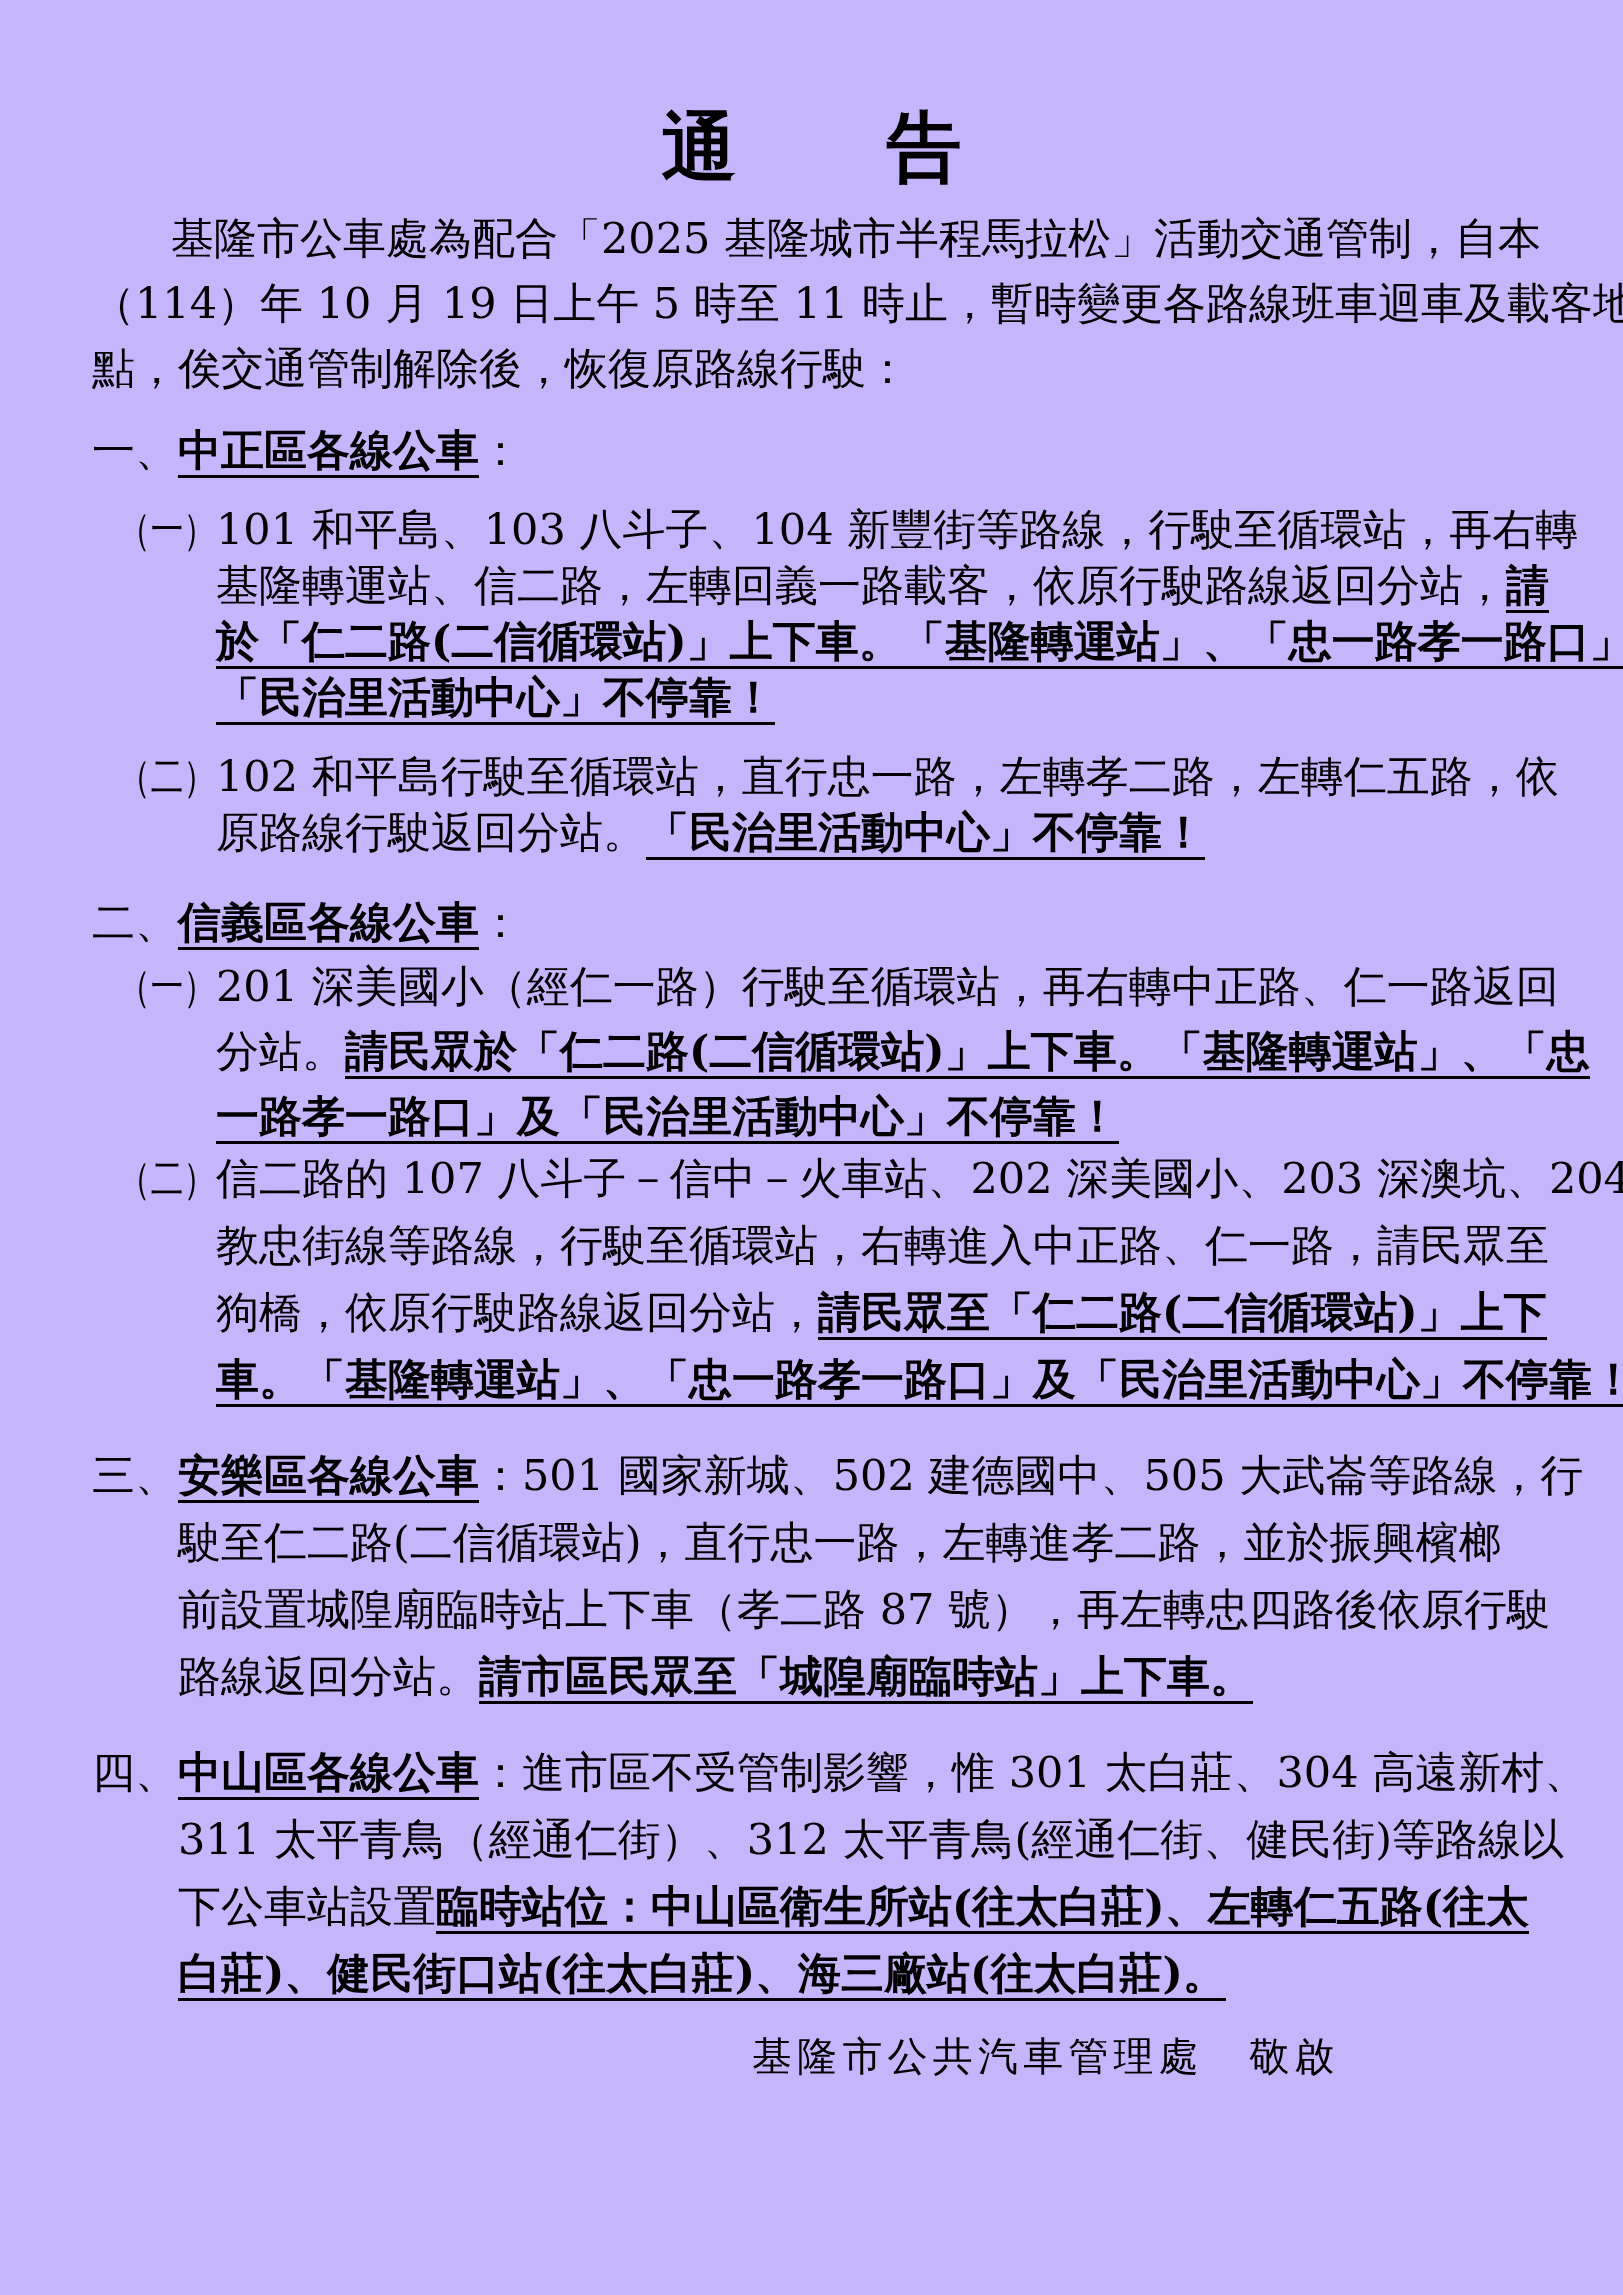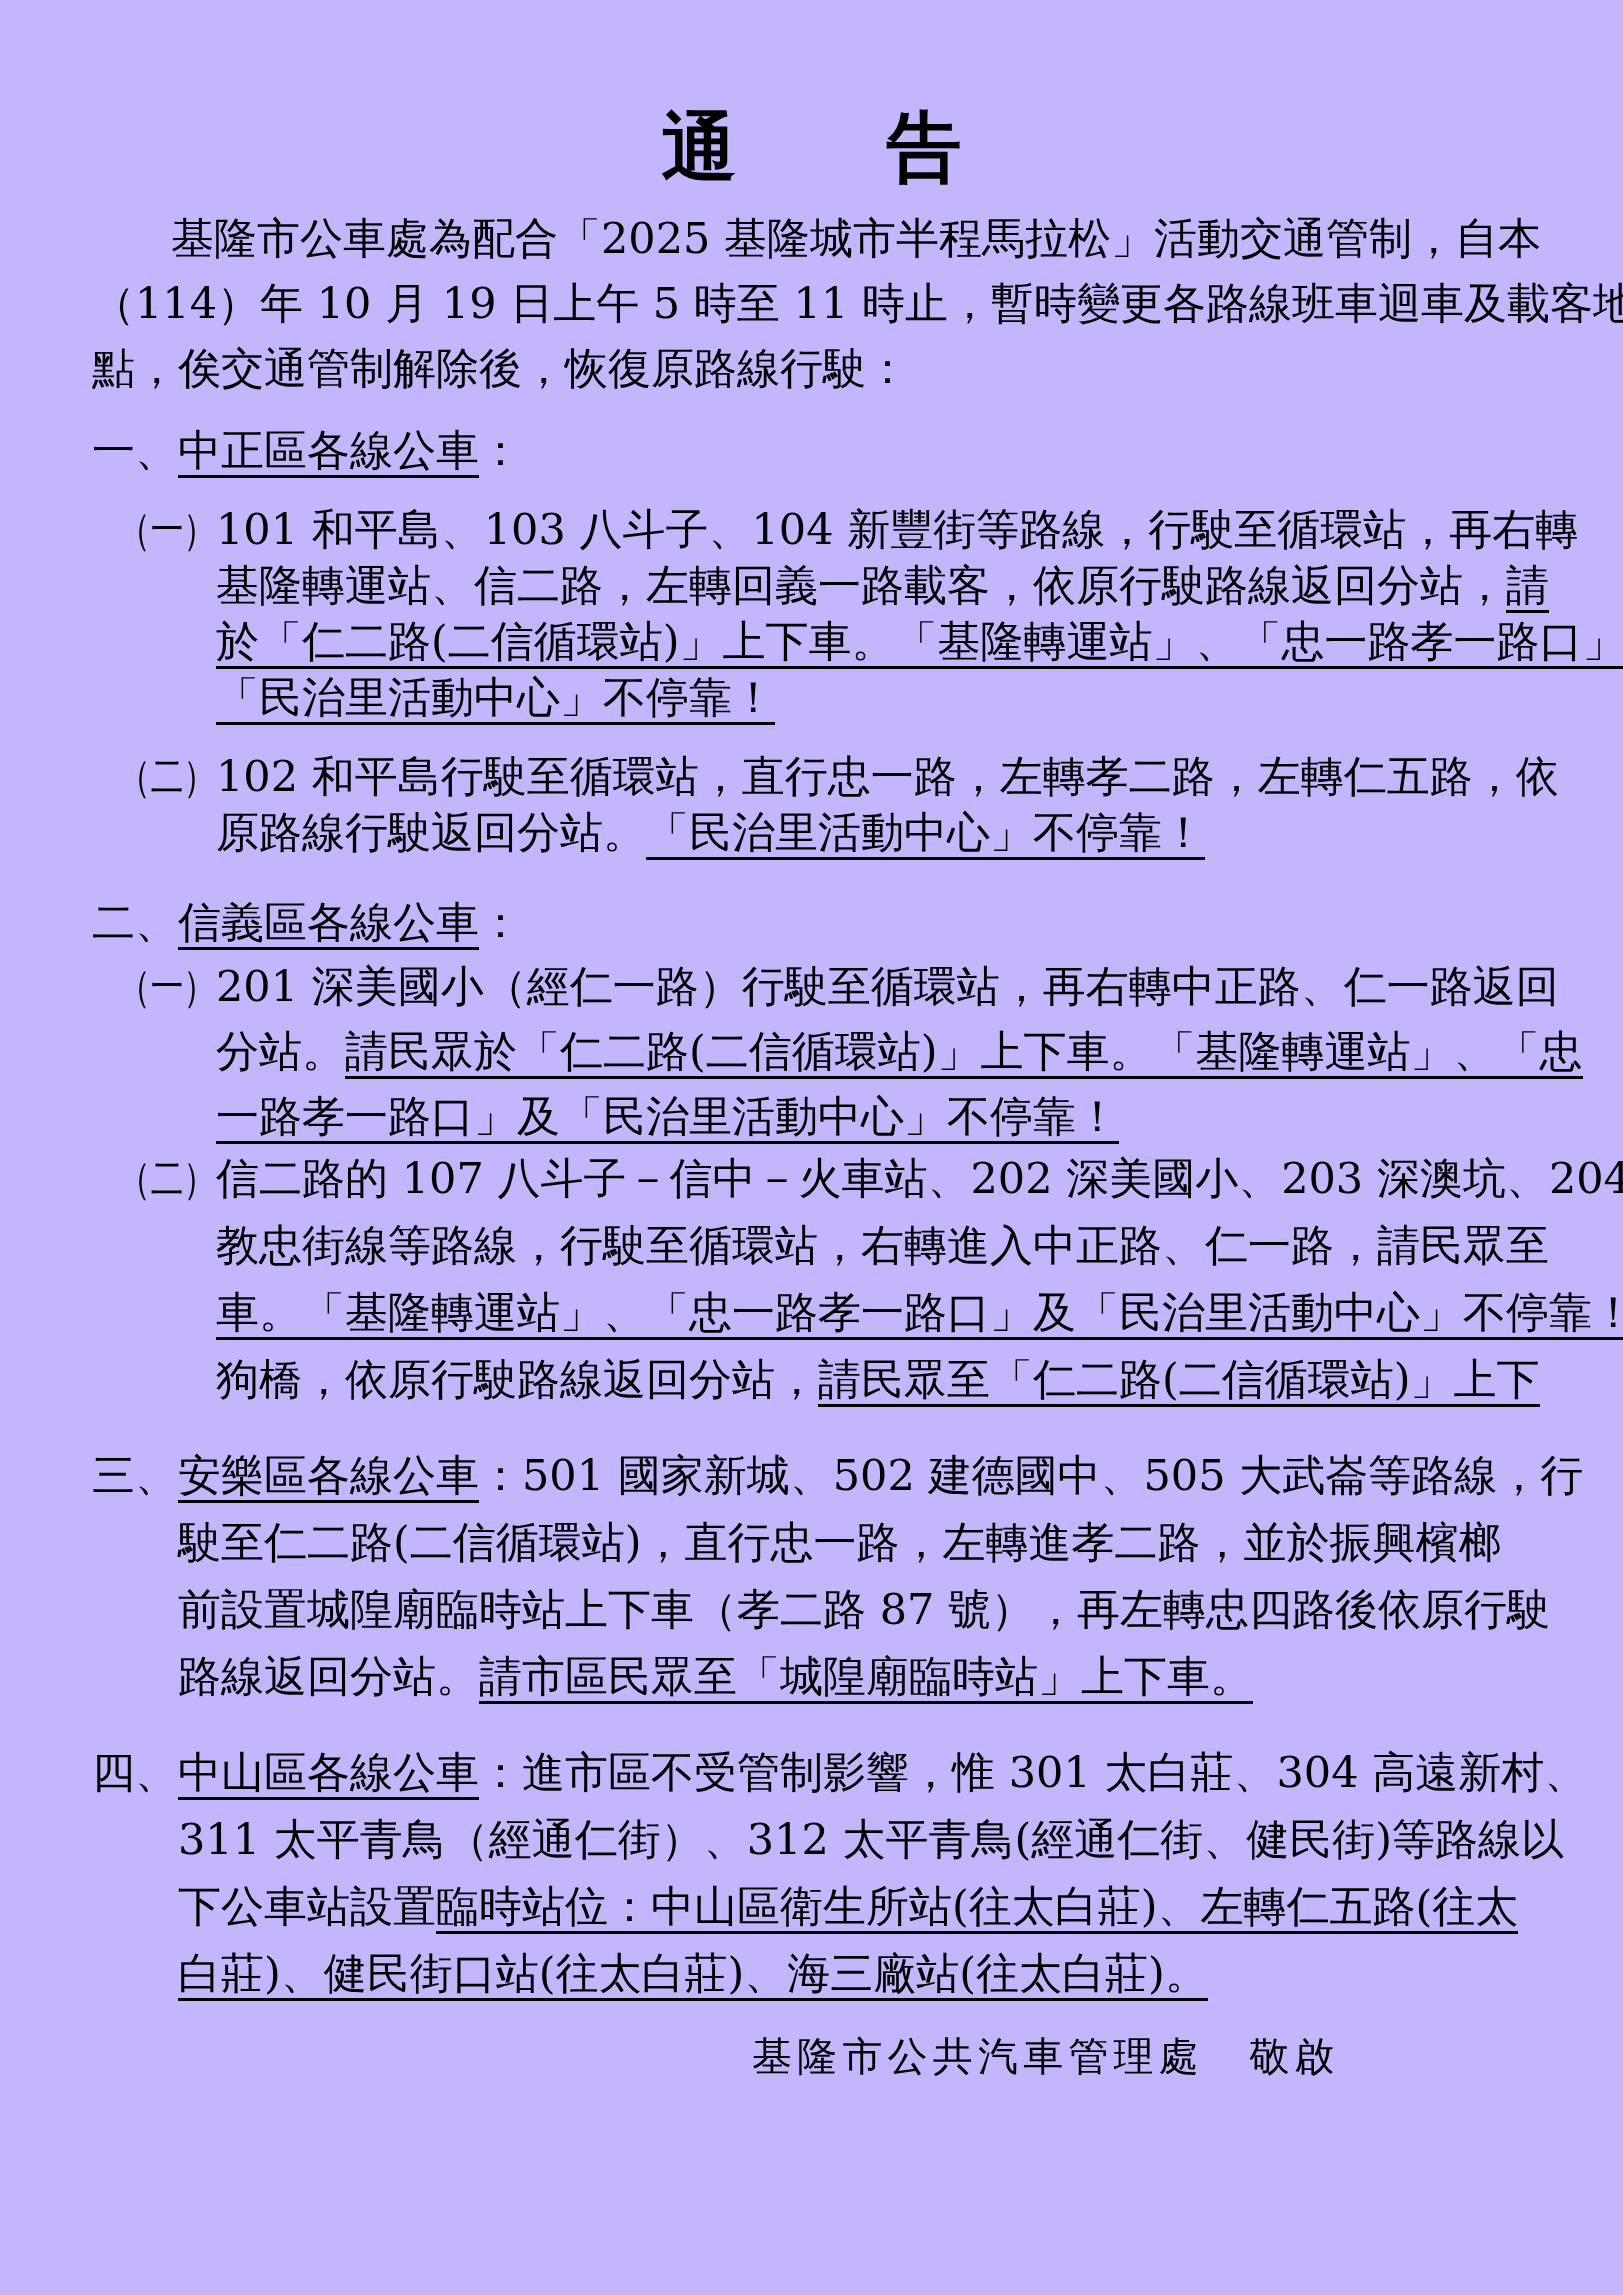--- a/index.html
+++ b/index.html
@@ -2,21 +2,21 @@
 <html style="font-size:10.5px"><head>
 <meta charset="utf-8">
 <style>
   html,body{margin:0;padding:0;background:#ffffff;color:#000000;
     width:1623px;height:2295px;overflow:hidden;
     font-family:"DejaVu Serif","Liberation Serif",serif;}
   #page{position:relative;width:1623px;height:2295px;background:#c4b5fd;}
   .blk{position:absolute;left:0;width:1623px;font-size:43px;}
   .ln{position:relative;white-space:nowrap;}
   .lbl{position:absolute;display:inline-block;white-space:nowrap;}
-  .bu{font-weight:normal;border-bottom:3.9px solid #000;}
+  .bu{font-weight:bold;border-bottom:3.9px solid #000;}
   
   #blk-title{top:95px;height:105px;line-height:105px;text-align:center;
     font-size:75px;font-weight:bold;}
   
   #blk-intro{top:206px;}
   #blk-intro .ln{height:65px;line-height:65px;padding-left:92px;}
   #blk-intro .ln:first-child{text-indent:79px;}
   
   .hsec .ln{height:65px;line-height:65px;padding-left:178px;}
   .hsec .lbl{left:92px;}
@@ -72,22 +72,22 @@
 
   <div class="blk itm" id="blk-i21">
       <div class="ln"><span class="lbl">（一）</span><span>201 深美國小（經仁一路）行駛至循環站，再右轉中正路、仁一路返回</span></div>
       <div class="ln"><span>分站。</span><span class="bu">請民眾於「仁二路(二信循環站)」上下車。「基隆轉運站」、「忠</span></div>
       <div class="ln"><span class="bu">一路孝一路口」及「民治里活動中心」不停靠！</span></div>
     </div>
 
   <div class="blk itm" id="blk-i22">
       <div class="ln"><span class="lbl">（二）</span><span>信二路的 107 八斗子－信中－火車站、202 深美國小、203 深澳坑、204</span></div>
       <div class="ln"><span>教忠街線等路線，行駛至循環站，右轉進入中正路、仁一路，請民眾至</span></div>
+      <div class="ln"><span>狗橋，依原行駛路線返回分站，</span><span class="bu">請民眾至「仁二路(二信循環站)」上下</span></div>
       <div class="ln"><span class="bu">車。「基隆轉運站」、「忠一路孝一路口」及「民治里活動中心」不停靠！</span></div>
-      <div class="ln"><span>狗橋，依原行駛路線返回分站，</span><span class="bu">請民眾至「仁二路(二信循環站)」上下</span></div>
     </div>
 
   <div class="blk tsec" id="blk-s3">
       <div class="ln"><span class="lbl">三、</span><span class="bu">安樂區各線公車</span><span>：501 國家新城、502 建德國中、505 大武崙等路線，行</span></div>
       <div class="ln"><span>駛至仁二路(二信循環站)，直行忠一路，左轉進孝二路，並於振興檳榔</span></div>
       <div class="ln"><span>前設置城隍廟臨時站上下車（孝二路 87 號），再左轉忠四路後依原行駛</span></div>
       <div class="ln"><span>路線返回分站。</span><span class="bu">請市區民眾至「城隍廟臨時站」上下車。</span></div>
     </div>
 
   <div class="blk tsec" id="blk-s4">

